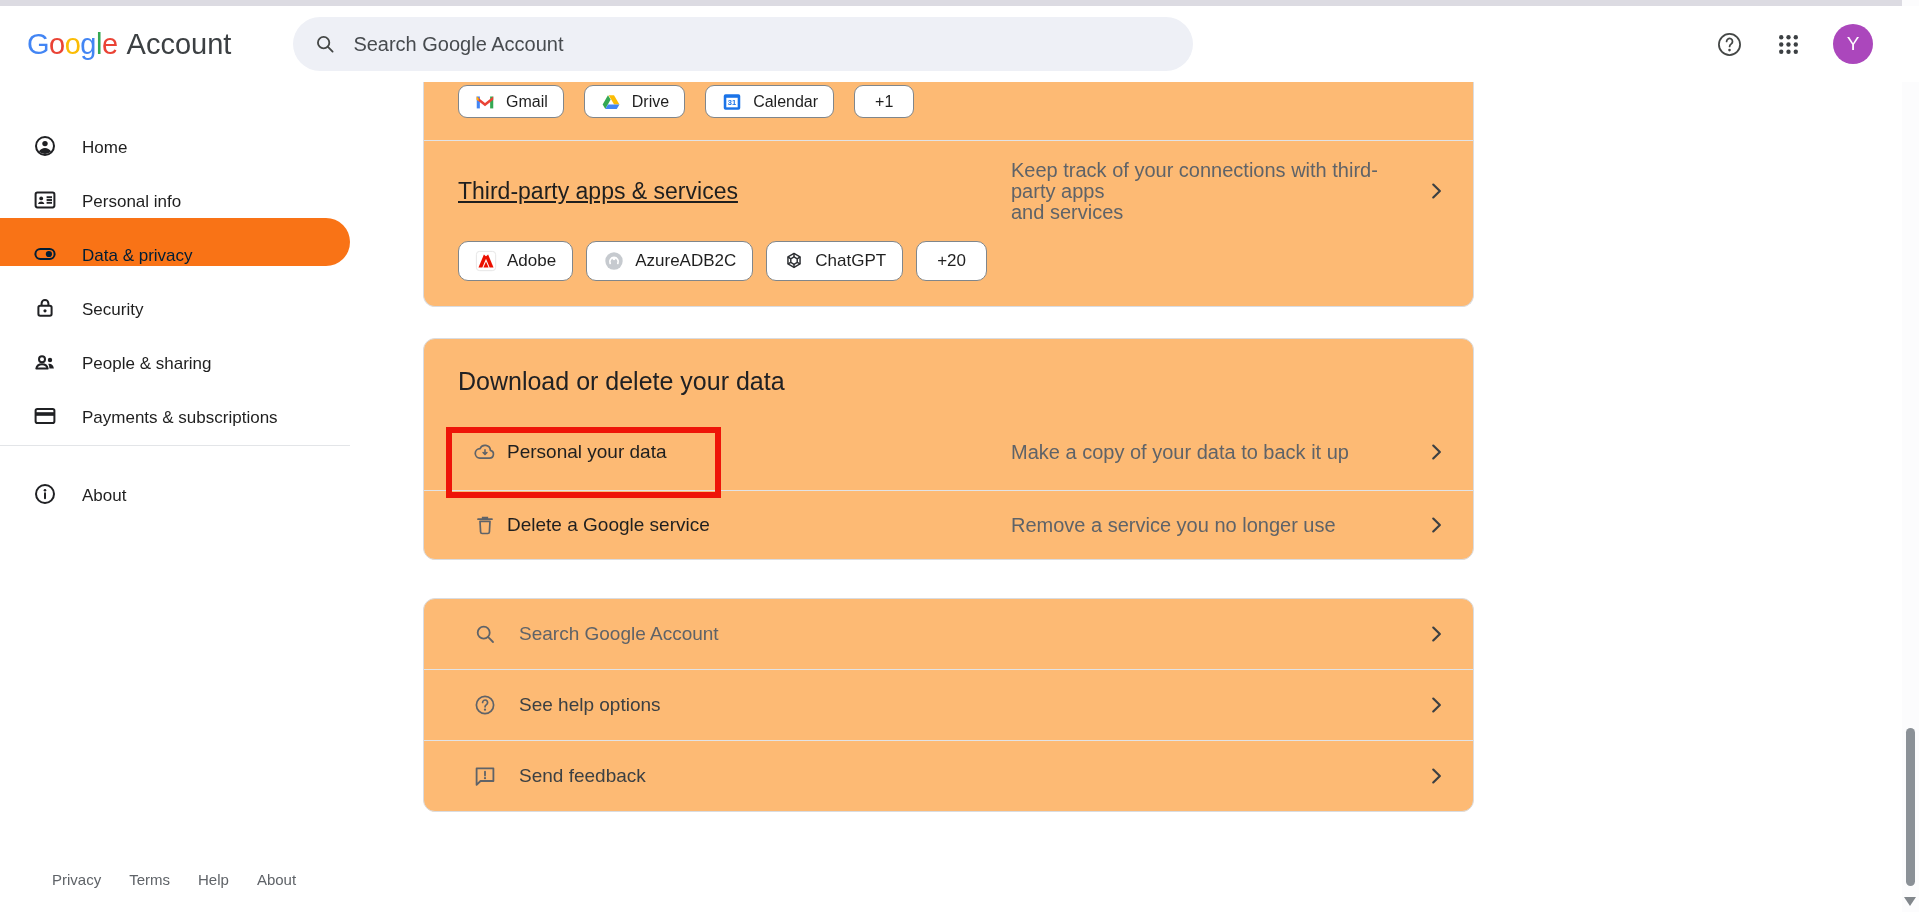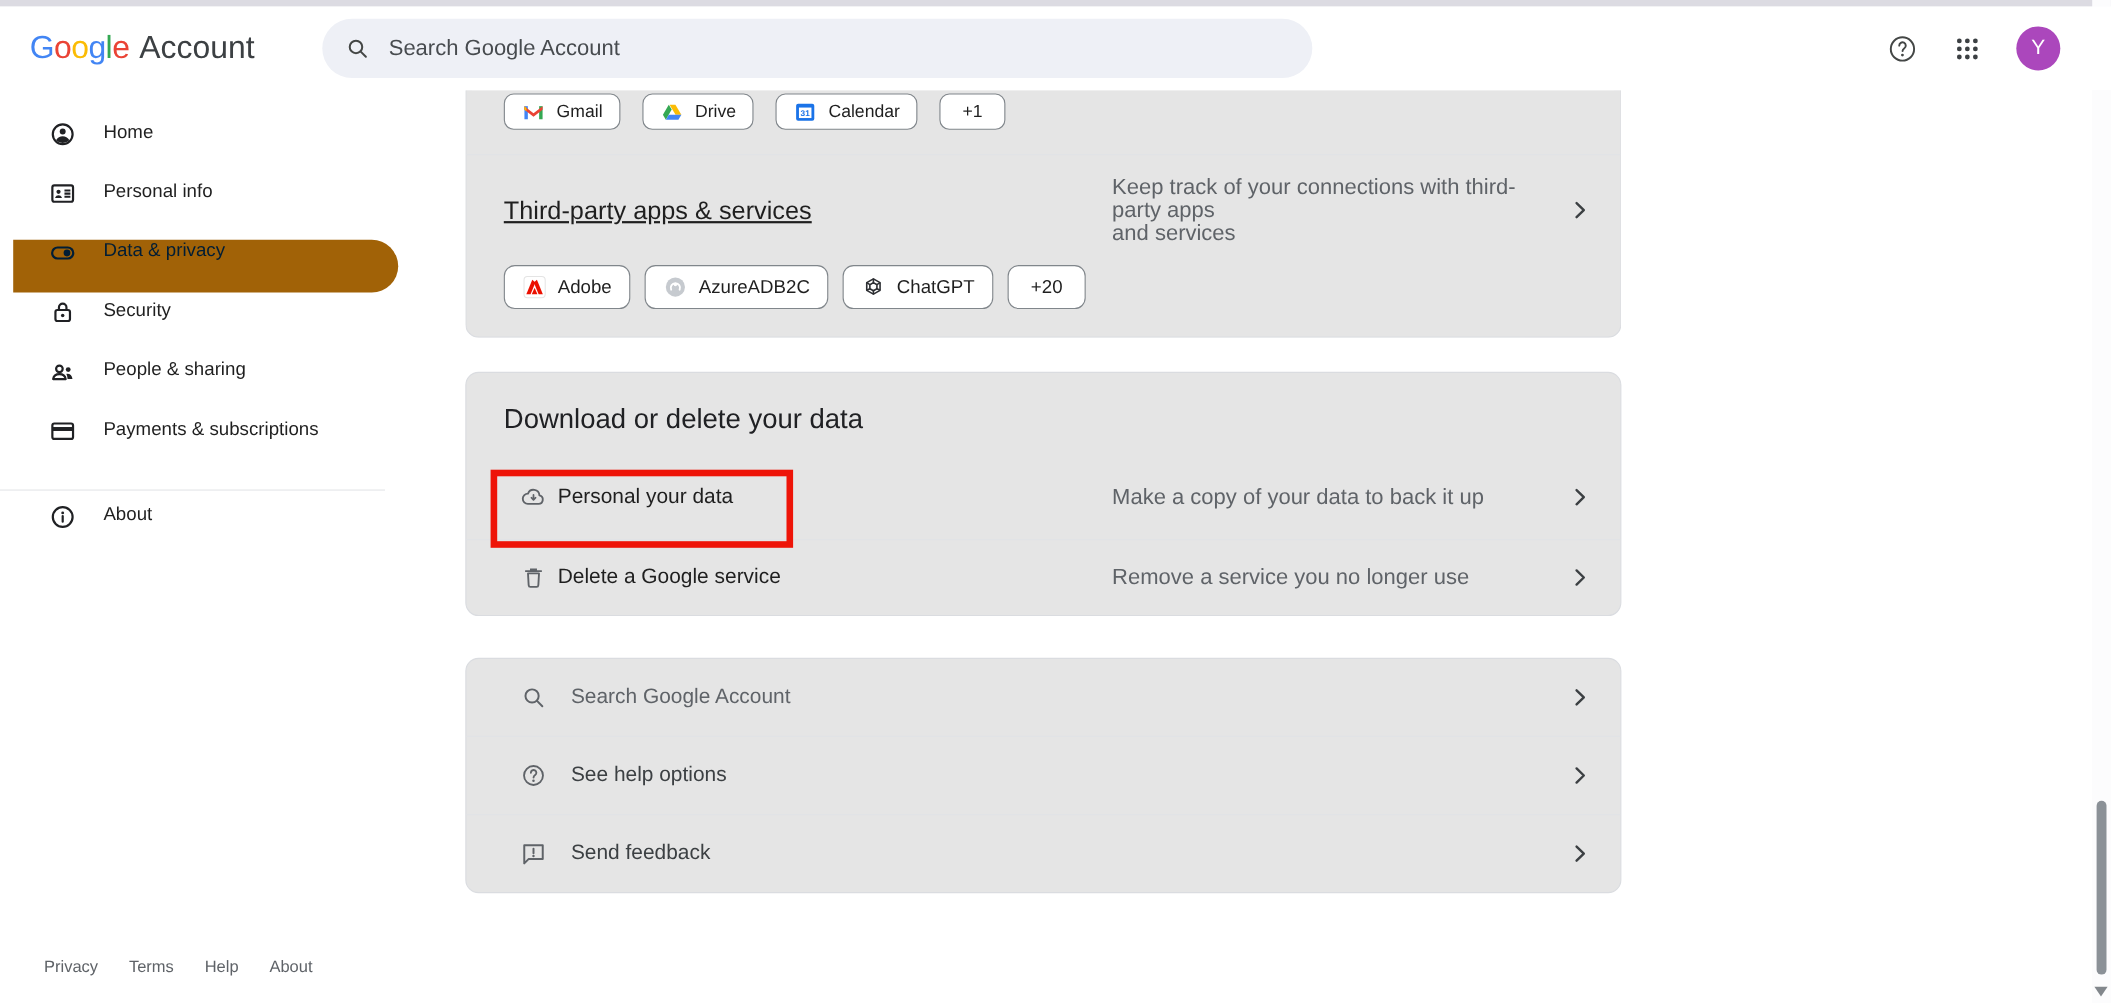--- a/index.html
+++ b/index.html
@@ -22,34 +22,34 @@
   .header-right { margin-left:auto; display:flex; align-items:center; gap:31px; margin-right:46px; }
   .icon-btn { width:28px; height:28px; display:flex; align-items:center; justify-content:center; cursor:pointer; }
   .avatar { width:40px; height:40px; border-radius:50%; background:#ab47bc; color:#fff;
     display:flex; align-items:center; justify-content:center; font-size:19px; font-weight:500; cursor:pointer; }
 
   
   .page-body { display:flex; align-items:flex-start; }
 
   
   .sidebar { width:350px; flex:none; padding-top:28px; }
-  .nav-item { height:48px; width:350px; display:flex; align-items:flex-start;
-    padding-left:33px; gap:25px; margin-bottom:6px; cursor:pointer; border-radius:0 24px 24px 0;margin-left:12px; }
+  .nav-item { height:48px; width:350px; display:flex; align-items:flex-end;
+    padding-left:33px; gap:25px; margin-bottom:6px; cursor:pointer; border-radius:0 24px 24px 0; }
   .nav-item .nav-label { font-size:17px; color:#1f1f1f; }
-  .nav-item.selected { background:#a16207; }
+  .nav-item.selected { background:#f97316; }
   .nav-item.selected .nav-label { color:#001d35; font-weight:500; }
   .nav-icon { width:24px; height:24px; color:#202124; flex:none; }
   .nav-item.selected .nav-icon { color:#001d35; }
   .sidebar-divider { height:1px; background:#e3e5e8; margin:17px 0 12px 0; width:350px; }
 
   
   .main { flex:1; }
   .content { width:1051px; margin-left:73px; }
 
-  .card { background:#e5e5e5; border:1px solid #dadce0; border-radius:12px; position:relative; }
+  .card { background:#fdba74; border:1px solid #dadce0; border-radius:12px; position:relative; }
   .card.cut-top { border-top:none; border-radius:0 0 12px 12px; }
   .card-divider { height:1px; background:#e1e3e6; }
 
   .chips-row { display:flex; align-items:center; }
   .chips-top { padding:3px 34px 22px; gap:20px; }
   .chips-bottom { padding:0 34px 25px; gap:13px; }
   .chip { display:inline-flex; align-items:center; gap:10px; border:1px solid #80868b;
     background:#fff; color:#1f1f1f; cursor:pointer; }
   .chips-top .chip { height:33px; border-radius:9px; padding:0 15px; font-size:16px; }
   .chips-bottom .chip { height:40px; border-radius:10px; padding:0 16px; font-size:17px; }
@@ -74,21 +74,21 @@
   .dl-row1 { height:76px; }
   .dl-row2 { height:68px; }
   .lk-row { height:70px; }
 
   .gap1 { height:31px; } .gap2 { height:38px; }
 
   .red-annotation { position:absolute; left:22px; top:88px; width:275px; height:71px;
     border:6px solid #ee1408; pointer-events:none; z-index:8; }
 
   
-  .page-footer { position:absolute; left:40px; top:871px; display:flex; gap:28px; }
+  .page-footer { position:absolute; left:52px; top:871px; display:flex; gap:28px; }
   .page-footer a { color:#5f6368; font-size:15px; text-decoration:none; cursor:pointer; }
 
   
   .scrollbar { position:absolute; right:0; top:0; width:17px; height:912px; background:#fcfcfd; }
   .sb-up { position:absolute; top:7px; left:2px; width:0; height:0;
     border-left:6px solid transparent; border-right:6px solid transparent; border-bottom:9px solid #82878c; cursor:pointer; }
   .sb-down { position:absolute; bottom:6px; left:2px; width:0; height:0;
     border-left:6px solid transparent; border-right:6px solid transparent; border-top:9px solid #82878c; cursor:pointer; }
   .sb-thumb { position:absolute; top:728px; left:4px; width:9px; height:158px;
     background:#8b9197; border-radius:5px; cursor:grab; }

